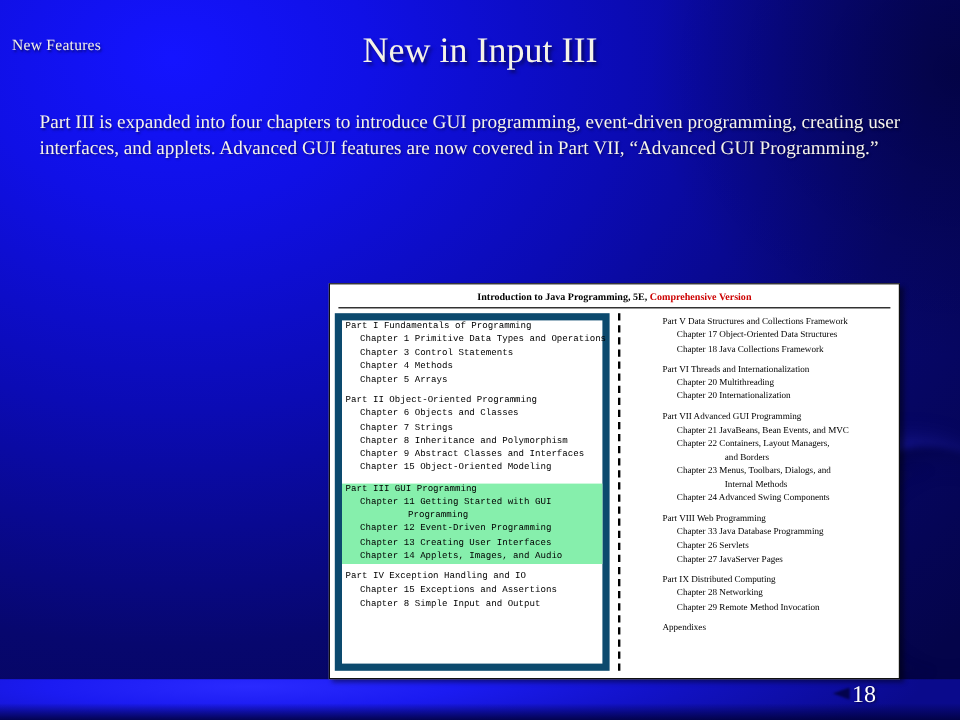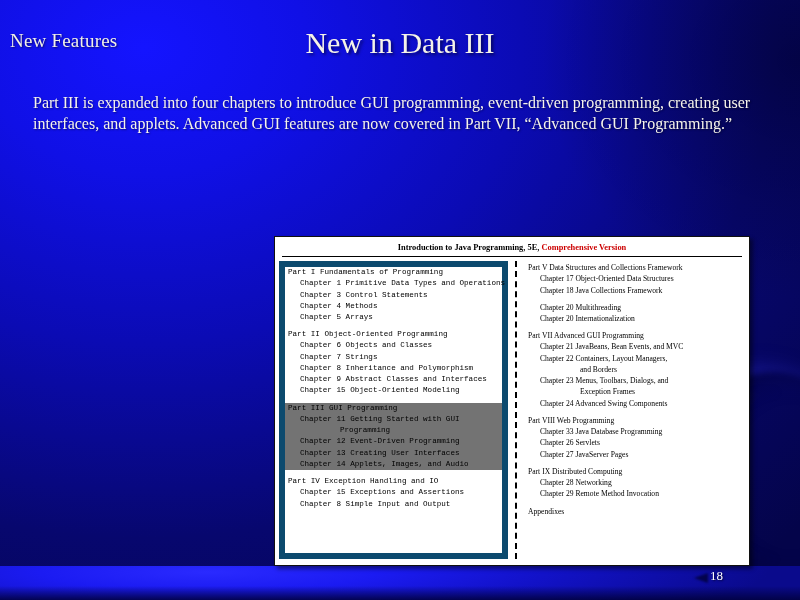--- a/index.html
+++ b/index.html
@@ -64,21 +64,21 @@
     border-top: 5px solid transparent;
     border-bottom: 5px solid transparent;
     border-right: 14px solid rgba(0,0,50,0.75);
     filter: blur(1px);
   }
 
   #kicker {
     position: absolute;
     left: 10px; top: 30px;
     color: #f2f0e6;
-    font-size: 19px;
+    font-size: 13px;
     letter-spacing: .2px;
     text-shadow: 1px 1px 2px rgba(0,0,0,.55);
     white-space: nowrap;
   }
   #title {
     position: absolute;
     left: 0; right: 0; top: 26px;
     text-align: center;
     color: #f5f3e8;
     font-size: 30px;
@@ -140,51 +140,52 @@
   .col-divider {
     width: 0;
     border-left: 2px dashed #000;
     margin: 0 8px 0 7px;
     height: 100%;
   }
   .col-right {
     width: 218px;
     box-sizing: border-box;
     padding-top: 1px;
+    margin-left: 24px;
   }
   .part {
     padding: 0 0 0 3px;
   }
-  .part.hl { background: #737373; }
+  .part.hl { background: #86efac; }
   .part-title { white-space: nowrap; }
   .chap { padding-left: 12px; white-space: nowrap; }
   .chap.cont { padding-left: 52px; }
   .gap { height: 6px; }
 
   #page-number {
     position: absolute;
     left: 710px; top: 568px;
     color: #ffffff;
-    font-size: 13px;
+    font-size: 20px;
     text-shadow: 1px 1px 2px rgba(0,0,0,.6);
   }
 </style>
 </head>
 <body>
 
 <div id="slide">
 
   <div id="dark-blob"></div>
   <div id="crescent"></div>
   <div id="crescent2"></div>
   <div id="bottom-band"></div>
   <div id="page-arrow"></div>
 
   <div id="kicker">New Features</div>
-  <div id="title">New in Data III</div>
+  <div id="title">New in Input III</div>
   <div id="body-text">Part III is expanded into four chapters to introduce GUI programming, event-driven programming, creating user interfaces, and applets. Advanced GUI features are now covered in Part VII, “Advanced GUI Programming.”</div>
 
   <div id="toc">
     <div id="toc-header">
       <span>Introduction to Java Programming, 5E,</span>
       <span class="red">Comprehensive Version</span>
     </div>
     <div id="toc-cols">
       <div class="col col-left" id="col-left">
           <div class="part">
@@ -221,31 +222,32 @@
         </div>
       <div class="col-divider"></div>
       <div class="col col-right" id="col-right">
           <div class="part">
             <div class="part-title">Part V Data Structures and Collections Framework</div>
             <div class="chap">Chapter 17 Object-Oriented Data Structures</div>
             <div class="chap">Chapter 18 Java Collections Framework</div>
           </div>
           <div class="gap"></div>
           <div class="part">
+            <div class="part-title">Part VI Threads and Internationalization</div>
             <div class="chap">Chapter 20 Multithreading</div>
             <div class="chap">Chapter 20 Internationalization</div>
           </div>
           <div class="gap"></div>
           <div class="part">
             <div class="part-title">Part VII   Advanced GUI Programming</div>
             <div class="chap">Chapter 21 JavaBeans, Bean Events, and MVC</div>
             <div class="chap">Chapter 22 Containers, Layout Managers,</div>
             <div class="chap cont">and Borders</div>
             <div class="chap">Chapter 23 Menus, Toolbars, Dialogs, and</div>
-            <div class="chap cont">Exception Frames</div>
+            <div class="chap cont">Internal Methods</div>
             <div class="chap">Chapter 24 Advanced Swing Components</div>
           </div>
           <div class="gap"></div>
           <div class="part">
             <div class="part-title">Part VIII Web Programming</div>
             <div class="chap">Chapter 33 Java Database Programming</div>
             <div class="chap">Chapter 26 Servlets</div>
             <div class="chap">Chapter 27 JavaServer Pages</div>
           </div>
           <div class="gap"></div>

